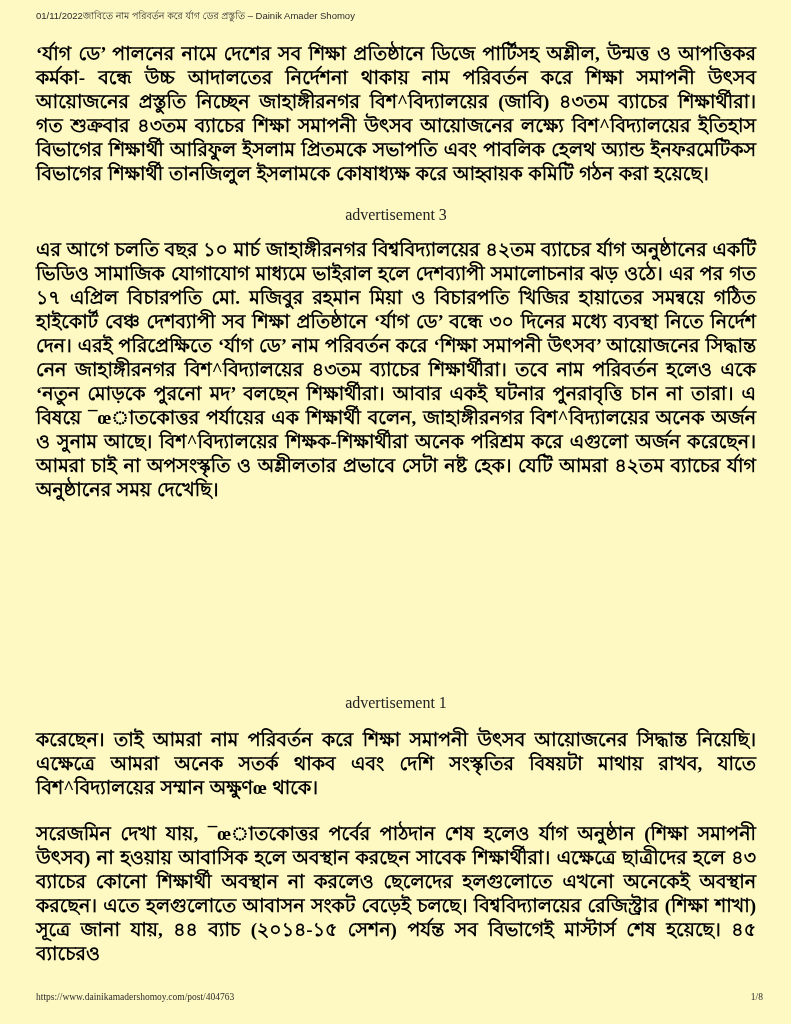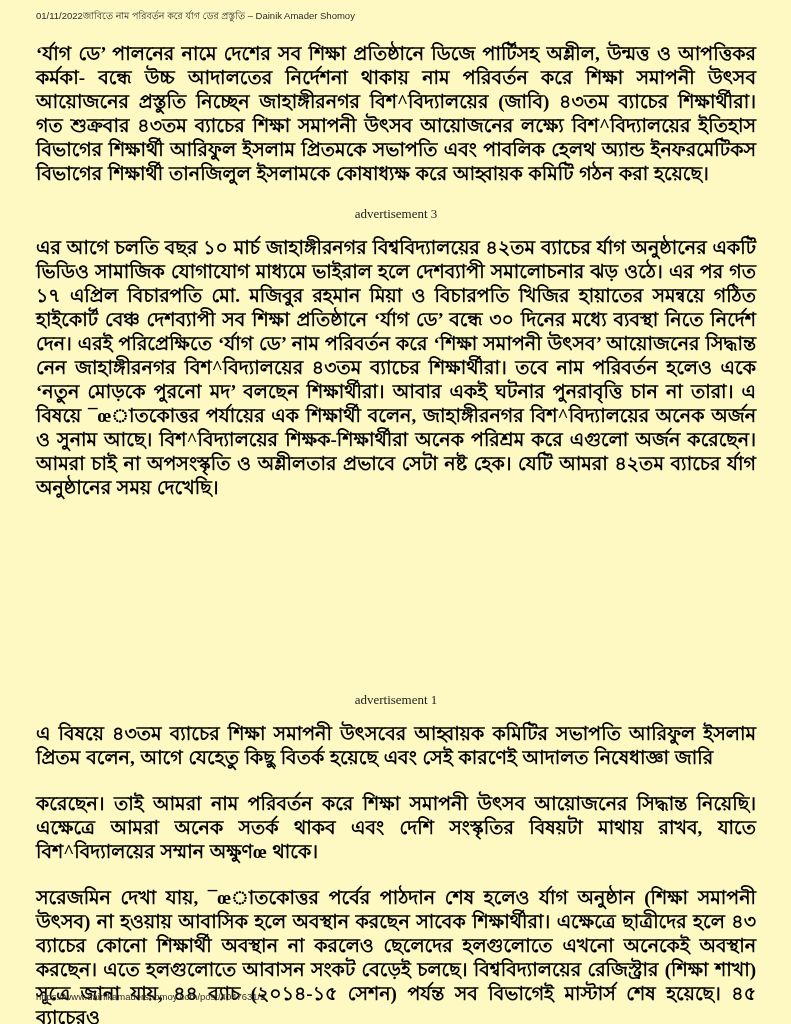--- a/index.html
+++ b/index.html
@@ -49,37 +49,37 @@
     line-height: 24px;
     text-align: justify;
     color: #000000;
     word-spacing: 1px;
     font-weight: bold;
   }
   .ad-label {
     margin: 4px 0 14px 0;
     text-align: center;
     font-family: "Liberation Serif", serif;
-    font-size: 13px;
+    font-size: 16px;
     color: #222222;
   }
   .ad-slot-empty {
     height: 168px;
   }
   .para-gap-small {
     height: 2px;
   }
   .print-footer {
     position: absolute;
     left: 36px;
     right: 28px;
     bottom: 22px;
     display: flex;
-    justify-content: flex-start;
-    font-family: Liberation Sans, sans-serif;
+    justify-content: space-between;
+    font-family: Liberation Serif, serif;
     font-size: 9.5px;
     color: #2b2b2b;
   }
 </style>
 </head>
 <body>
 
 <div class="page">
 
   <div class="print-header">
@@ -91,25 +91,24 @@
     <p>‘র্যাগ ডে’ পালনের নামে দেশের সব শিক্ষা প্রতিষ্ঠানে ডিজে পার্টিসহ অশ্লীল, উন্মত্ত ও আপত্তিকর কর্মকা- বন্ধে উচ্চ আদালতের নির্দেশনা থাকায় নাম পরিবর্তন করে শিক্ষা সমাপনী উৎসব আয়োজনের প্রস্তুতি নিচ্ছেন জাহাঙ্গীরনগর বিশ^বিদ্যালয়ের (জাবি) ৪৩তম ব্যাচের শিক্ষার্থীরা। গত শুক্রবার ৪৩তম ব্যাচের শিক্ষা সমাপনী উৎসব আয়োজনের লক্ষ্যে বিশ^বিদ্যালয়ের ইতিহাস বিভাগের শিক্ষার্থী আরিফুল ইসলাম প্রিতমকে সভাপতি এবং পাবলিক হেলথ অ্যান্ড ইনফরমেটিকস বিভাগের শিক্ষার্থী তানজিলুল ইসলামকে কোষাধ্যক্ষ করে আহ্বায়ক কমিটি গঠন করা হয়েছে।</p>
 
     <div class="ad-label">advertisement 3</div>
 
     <p>এর আগে চলতি বছর ১০ মার্চ জাহাঙ্গীরনগর বিশ্ববিদ্যালয়ের ৪২তম ব্যাচের র্যাগ অনুষ্ঠানের একটি ভিডিও সামাজিক যোগাযোগ মাধ্যমে ভাইরাল হলে দেশব্যাপী সমালোচনার ঝড় ওঠে। এর পর গত ১৭ এপ্রিল বিচারপতি মো. মজিবুর রহমান মিয়া ও বিচারপতি খিজির হায়াতের সমন্বয়ে গঠিত হাইকোর্ট বেঞ্চ দেশব্যাপী সব শিক্ষা প্রতিষ্ঠানে ‘র্যাগ ডে’ বন্ধে ৩০ দিনের মধ্যে ব্যবস্থা নিতে নির্দেশ দেন। এরই পরিপ্রেক্ষিতে ‘র্যাগ ডে’ নাম পরিবর্তন করে ‘শিক্ষা সমাপনী উৎসব’ আয়োজনের সিদ্ধান্ত নেন জাহাঙ্গীরনগর বিশ^বিদ্যালয়ের ৪৩তম ব্যাচের শিক্ষার্থীরা। তবে নাম পরিবর্তন হলেও একে ‘নতুন মোড়কে পুরনো মদ’ বলছেন শিক্ষার্থীরা। আবার একই ঘটনার পুনরাবৃত্তি চান না তারা। এ বিষয়ে ¯œাতকোত্তর পর্যায়ের এক শিক্ষার্থী বলেন, জাহাঙ্গীরনগর বিশ^বিদ্যালয়ের অনেক অর্জন ও সুনাম আছে। বিশ^বিদ্যালয়ের শিক্ষক-শিক্ষার্থীরা অনেক পরিশ্রম করে এগুলো অর্জন করেছেন। আমরা চাই না অপসংস্কৃতি ও অশ্লীলতার প্রভাবে সেটা নষ্ট হেক। যেটি আমরা ৪২তম ব্যাচের র্যাগ অনুষ্ঠানের সময় দেখেছি।</p>
 
     <div class="ad-slot-empty"></div>
 
     <div class="ad-label">advertisement 1</div>
 
-    <p>এ বিষয়ে ৪৩তম ব্যাচের শিক্ষা সমাপনী উৎসবের আহ্বায়ক কমিটির সভাপতি আরিফুল ইসলাম প্রিতম বলেন, আগে যেহেতু কিছু বিতর্ক হয়েছে এবং সেই কারণেই আদালত নিষেধাজ্ঞা জারি</p>
     <div class="para-gap-small"></div>
     <p>করেছেন। তাই আমরা নাম পরিবর্তন করে শিক্ষা সমাপনী উৎসব আয়োজনের সিদ্ধান্ত নিয়েছি। এক্ষেত্রে আমরা অনেক সতর্ক থাকব এবং দেশি সংস্কৃতির বিষয়টা মাথায় রাখব, যাতে বিশ^বিদ্যালয়ের সম্মান অক্ষুণœ থাকে।</p>
     <div class="para-gap-small"></div>
     <p>সরেজমিন দেখা যায়, ¯œাতকোত্তর পর্বের পাঠদান শেষ হলেও র্যাগ অনুষ্ঠান (শিক্ষা সমাপনী উৎসব) না হওয়ায় আবাসিক হলে অবস্থান করছেন সাবেক শিক্ষার্থীরা। এক্ষেত্রে ছাত্রীদের হলে ৪৩ ব্যাচের কোনো শিক্ষার্থী অবস্থান না করলেও ছেলেদের হলগুলোতে এখনো অনেকেই অবস্থান করছেন। এতে হলগুলোতে আবাসন সংকট বেড়েই চলছে। বিশ্ববিদ্যালয়ের রেজিস্ট্রার (শিক্ষা শাখা) সূত্রে জানা যায়, ৪৪ ব্যাচ (২০১৪-১৫ সেশন) পর্যন্ত সব বিভাগেই মাস্টার্স শেষ হয়েছে। ৪৫ ব্যাচেরও</p>
   </div>
 
   <div class="print-footer">
     <span>https://www.dainikamadershomoy.com/post/404763</span>
-    <span>1/2</span>
+    <span>1/8</span>
   </div>
 
 </div>
 
 </body></html>

